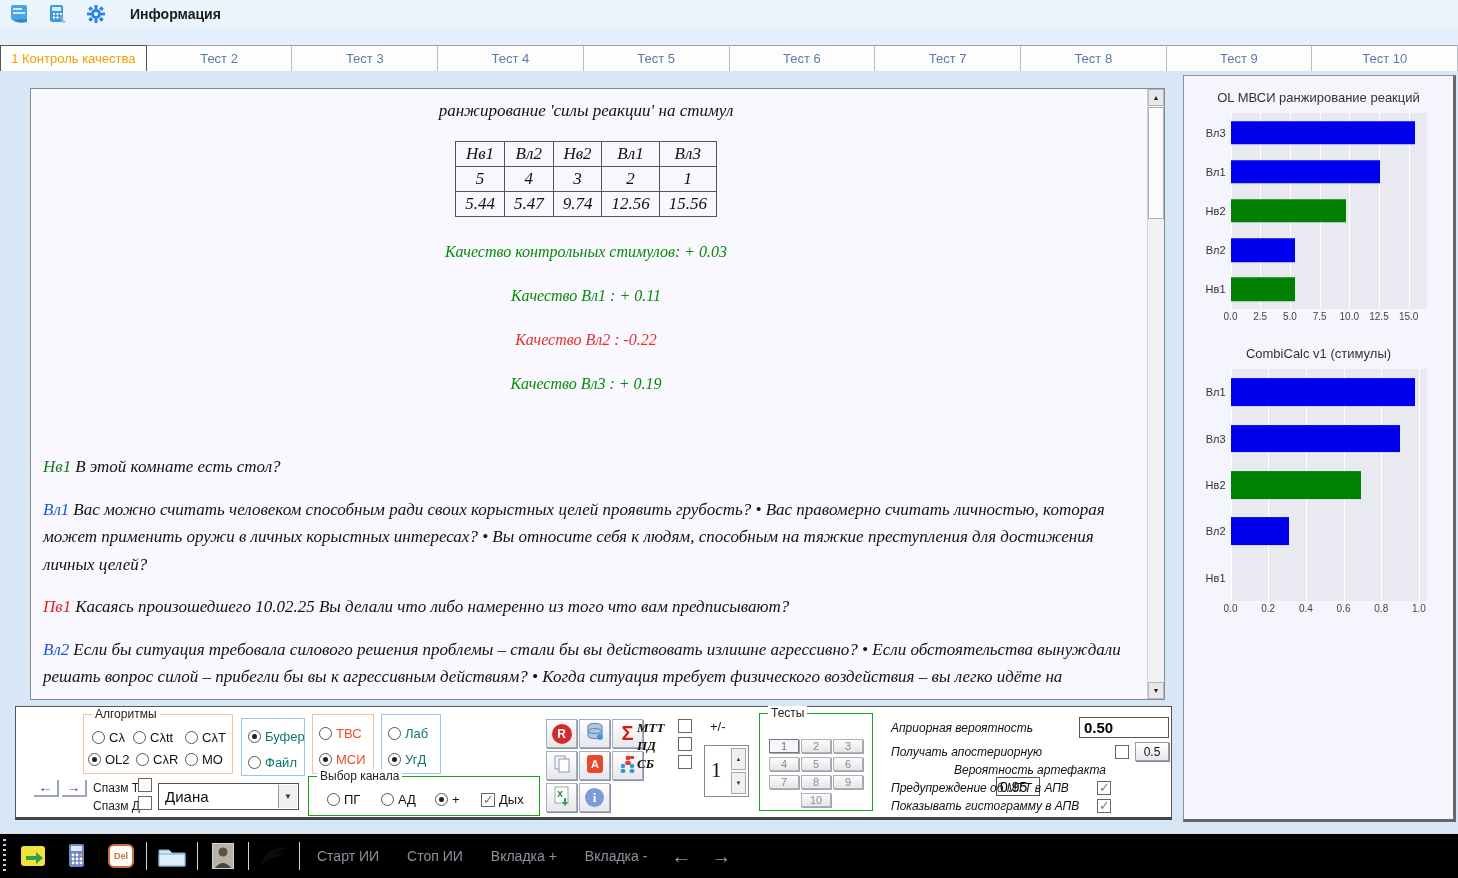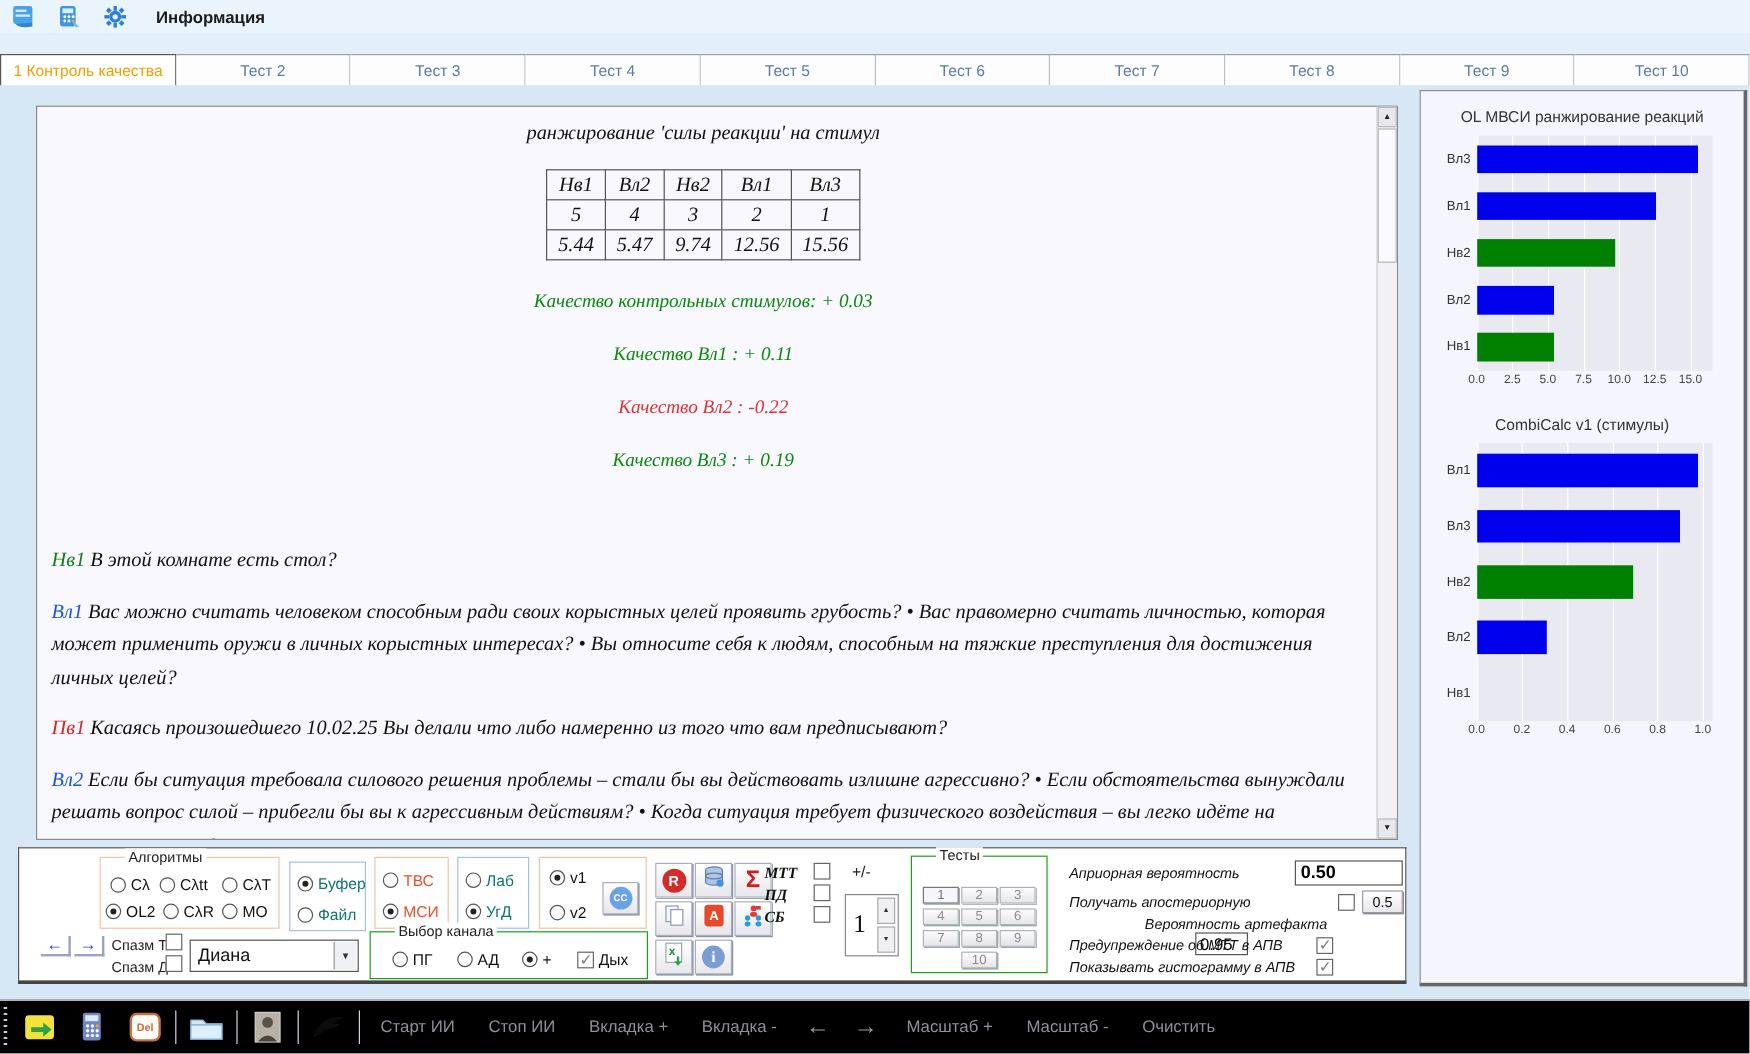--- a/index.html
+++ b/index.html
@@ -46,21 +46,21 @@
   .crow { position:relative; width:100%; }
   .ylab { position:absolute; left:-38px; width:33px; text-align:right; font-size:11px; color:#333; top:50%; transform:translateY(-50%); }
   .bar { position:absolute; left:0; top:50%; transform:translateY(-50%); height:60%; }
   .ticks { position:relative; margin-left:38px; width:196px; height:15px; }
   .tick { position:absolute; top:2px; transform:translateX(-50%); font-size:10px; color:#444; }
 
   
   #ctrlpanel { position:absolute; left:15px; top:706px; width:1157px; height:114px; background:#fff; border:1px solid #555; border-bottom:3px solid #444; }
   .grp { position:absolute; border:1px solid #f0c3a0; }
   .grp.blue { border-color:#9cc3e8; } .grp.green { border-color:#18a018; }
-  .grp-label { position:absolute; top:-8px; left:20px; background:#fff; padding:0 3px; font-size:12px; color:#222; white-space:nowrap; }
+  .grp-label { position:absolute; top:-8px; left:8px; background:#fff; padding:0 3px; font-size:12px; color:#222; white-space:nowrap; }
   .radio-item { position:absolute; display:flex; align-items:center; gap:4px; font-size:13px; color:#111; white-space:nowrap; }
   .radio { width:13px; height:13px; border:1px solid #555; border-radius:50%; background:#fff; flex:none; position:relative; }
   .radio.sel::after { content:''; position:absolute; left:3px; top:3px; width:5px; height:5px; border-radius:50%; background:#222; }
   .cb { width:14px; height:14px; border:1px solid #666; background:#fff; display:inline-block; position:relative; flex:none; }
   .cb.checked::after { content:'\2713'; position:absolute; left:1px; top:-2px; font-size:13px; color:#7a7a7a; }
   .t-blue { color:#0f766e; } .t-orange { color:#e8502a; }
   .btn3d { background:linear-gradient(#ffffff,#e7e7ec); border:1px solid #a8aebc; box-shadow:1px 1px 0 #8a93a5; display:flex; align-items:center; justify-content:center; }
   .iconbtn { position:absolute; width:31px; height:29px; }
   .mtt-lab { position:absolute; font-family:"Liberation Serif", serif; font-weight:bold; font-style:italic; font-size:13px; color:#111; }
   .mtt-cb { position:absolute; }
@@ -342,33 +342,20 @@
     <div class="radio-item t-blue" style="left:6px;top:11px;">
         <span class="radio"></span>
         <span>Лаб</span>
       </div>
     <div class="radio-item t-blue" style="left:6px;top:37px;">
         <span class="radio sel"></span>
         <span>УгД</span>
       </div>
   </div>
 
-  <div class="grp" style="left:433px;top:7px;width:90px;height:60px;">
-    <div class="radio-item" style="left:8px;top:9px;">
-        <span class="radio sel"></span>
-        <span>v1</span>
-      </div>
-    <div class="radio-item" style="left:8px;top:38px;">
-        <span class="radio"></span>
-        <span>v2</span>
-      </div>
-    <div class="btn3d" style="position:absolute;left:52px;top:20px;width:30px;height:27px;">
-      <span style="width:19px;height:19px;border-radius:50%;background:#6aa2e8;color:#fff;font-size:8px;font-weight:bold;display:flex;align-items:center;justify-content:center;">CC</span>
-    </div>
-  </div>
 
   <div class="iconbtn btn3d" style="left:530px;top:12px;">
       <span style="width:20px;height:20px;border-radius:50%;background:#d42a2a;color:#fff;font-weight:bold;font-size:12px;display:flex;align-items:center;justify-content:center;">R</span>
     </div>
   <div class="iconbtn btn3d" style="left:563px;top:12px;">
       <span><svg width="20" height="20" viewBox="0 0 20 20">
           <ellipse cx="10" cy="4" rx="7" ry="2.6" fill="#aec6e4" stroke="#5a80b0"></ellipse>
           <path d="M3 4 v10 a7 2.6 0 0 0 14 0 v-10" fill="#aec6e4" stroke="#5a80b0"></path>
           <ellipse cx="10" cy="9" rx="7" ry="2.4" fill="none" stroke="#5a80b0"></ellipse>
           <circle cx="15" cy="15" r="3" fill="#3e97e0"></circle>
@@ -532,14 +519,13 @@
   <span class="tb-sep"></span>
   <span class="tb-icon">
       <svg width="30" height="24" viewBox="0 0 30 24">
         <path d="M2 20 C7 6 18 2 28 4 C22 7 20 8 17 9 C21 9.5 23 9 26 9 C20 13 14 13.5 10 14.5 C7 16 4 18 2 20 Z" fill="#0c0c0c"></path>
         <path d="M2 20 l8 -5" stroke="#0c0c0c" stroke-width="1.6"></path>
       </svg>
     </span>
   <span class="tb-sep"></span>
   <span id="tb-left"><span class="tb-btn">Старт ИИ</span><span class="tb-btn">Стоп ИИ</span><span class="tb-btn">Вкладка +</span><span class="tb-btn">Вкладка -</span></span>
   <span id="tb-arrows"><span class="tb-arrow">←</span><span class="tb-arrow">→</span></span>
-  <span id="tb-right"><span class="tb-btn">Масштаб +</span><span class="tb-btn">Масштаб -</span><span class="tb-btn">Очистить</span></span>
 </div>
 
 </body></html>

